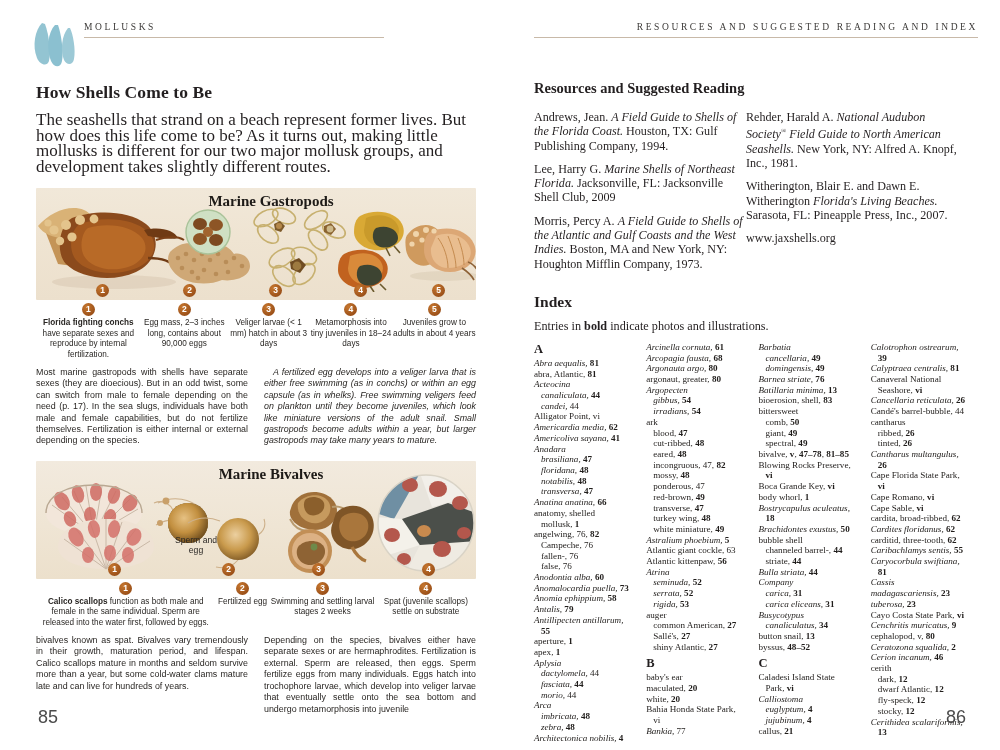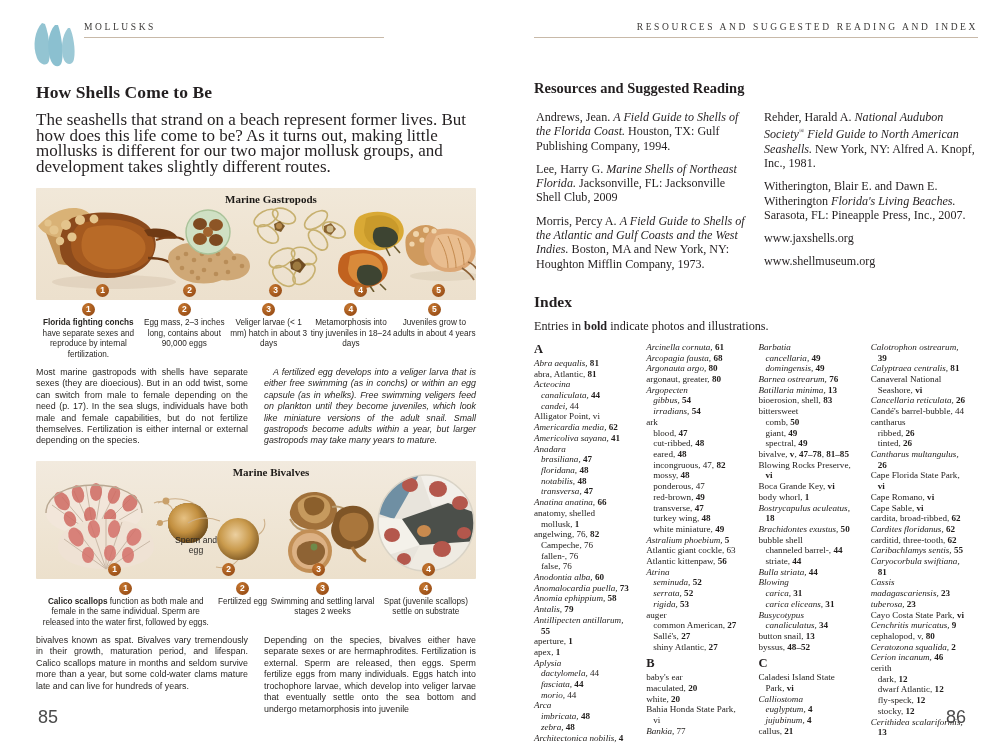--- a/index.html
+++ b/index.html
@@ -62,21 +62,21 @@
     width: 440px; height: 112px;
     background: linear-gradient(180deg,#f1e8d9 0%, #efe4d2 45%, #ece0cd 100%);
     border-radius: 1px;
     overflow: hidden;
   }
   .fig-canvas.bivalve { height: 118px;
     background: linear-gradient(180deg,#f2eade 0%, #efe5d4 55%, #ece0cc 100%); }
   .fig-title {
     position: absolute; top: 5px; left: 0; right: 0; text-align: center;
     font-family: "Liberation Serif", serif;
-    font-size: 11px; font-weight: bold; color: #1d1a17; z-index: 6;
+    font-size: 15px; font-weight: bold; color: #1d1a17; z-index: 6;
   }
   .fig-title.shift { left: 30px; }
 
   
   .badge {
     width: 13px; height: 13px; border-radius: 50%;
     background: radial-gradient(circle at 35% 30%, #c6772f, #9a4f18 75%);
     color: #fff; font-family: "Liberation Sans", sans-serif;
     font-size: 8.5px; font-weight: bold; line-height: 13px;
     text-align: center; display: inline-block;
@@ -101,21 +101,21 @@
     font-size: 8.9px; line-height: 11.4px; color: #2a2724;
   }
   .two-col .col { width: 212px; }
   .two-col .col p { text-align: justify; }
   .indent { text-indent: 9px; font-style: italic; }
 
   
   .art { position: absolute; }
 
   
-  .biblio { display: flex; gap: 16px; margin-top: 13px; justify-content: center; }
+  .biblio { display: flex; margin-top: 13px; }
   .biblio .col { width: 212px; }
   .biblio p {
     font-size: 12.1px; line-height: 14.3px; margin-bottom: 9px;
     text-align: left;
   }
   .biblio i { font-style: italic; }
   .sup { font-size: 7px; vertical-align: super; }
 
   
   .index-note { font-size: 12.2px; line-height: 14px; margin-bottom: 9px; }
@@ -470,21 +470,20 @@
     <div class="biblio">
       <div class="col" id="ref-left">
           <p>Andrews, Jean. <i>A Field Guide to Shells of the Florida Coast.</i> Houston, TX: Gulf Publishing Company, 1994.</p>
           <p>Lee, Harry G. <i>Marine Shells of Northeast Florida.</i> Jacksonville, FL: Jacksonville Shell Club, 2009</p>
           <p>Morris, Percy A. <i>A Field Guide to Shells of the Atlantic and Gulf Coasts and the West Indies.</i> Boston, MA and New York, NY: Houghton Mifflin Company, 1973.</p>
         </div>
       <div class="col" id="ref-right">
           <p>Rehder, Harald A. <i>National Audubon Society</i><span class="sup">®</span> <i>Field Guide to North American Seashells.</i> New York, NY: Alfred A. Knopf, Inc., 1981.</p>
           <p>Witherington, Blair E. and Dawn E. Witherington <i>Florida's Living Beaches.</i> Sarasota, FL: Pineapple Press, Inc., 2007.</p>
           <p>www.jaxshells.org</p>
-          <p>www.shellmuseum.org</p>
         </div>
     </div>
 
     <h2 class="index-title">Index</h2>
 
     <p class="index-note" id="index-note">Entries in <b>bold</b> indicate photos and illustrations.</p>
 
     <div class="index-cols" id="index-cols">
         <div class="idx-col">
           <div class="idx-letter first">A</div>
@@ -560,40 +559,40 @@
           <div class="idx">maculated, <b>20</b></div>
           <div class="idx">white, <b>20</b></div>
           <div class="idx">Bahia Honda State Park,</div>
           <div class="idx l1">vi</div>
           <div class="idx"><i>Bankia,</i> 77</div>
         </div>
         <div class="idx-col">
           <div class="idx"><i>Barbatia</i></div>
           <div class="idx l1"><i>cancellaria,</i> <b>49</b></div>
           <div class="idx l1"><i>domingensis,</i> <b>49</b></div>
-          <div class="idx"><i>Barnea ostrearum,</i> <b>76</b></div>
+          <div class="idx"><i>Barnea striate,</i> <b>76</b></div>
           <div class="idx"><i>Batillaria minima,</i> <b>13</b></div>
           <div class="idx">bioerosion, shell, <b>83</b></div>
           <div class="idx">bittersweet</div>
           <div class="idx l1">comb, <b>50</b></div>
           <div class="idx l1">giant, <b>49</b></div>
           <div class="idx l1">spectral, <b>49</b></div>
           <div class="idx">bivalve, <b>v</b>, <b>47–78</b>, <b>81–85</b></div>
           <div class="idx">Blowing Rocks Preserve,</div>
           <div class="idx l1"><b>vi</b></div>
           <div class="idx">Boca Grande Key, <b>vi</b></div>
           <div class="idx">body whorl, <b>1</b></div>
           <div class="idx"><i>Bostrycapulus aculeatus,</i></div>
           <div class="idx l1"><b>18</b></div>
           <div class="idx"><i>Brachidontes exustus,</i> <b>50</b></div>
           <div class="idx">bubble shell</div>
           <div class="idx l1">channeled barrel-, <b>44</b></div>
           <div class="idx l1">striate, <b>44</b></div>
           <div class="idx"><i>Bulla striata,</i> <b>44</b></div>
-          <div class="idx"><i>Blowing</i></div>
+          <div class="idx"><i>Company</i></div>
           <div class="idx l1"><i>carica,</i> <b>31</b></div>
           <div class="idx l1"><i>carica eliceans,</i> <b>31</b></div>
           <div class="idx"><i>Busycotypus</i></div>
           <div class="idx l1"><i>canaliculatus,</i> <b>34</b></div>
           <div class="idx">button snail, <b>13</b></div>
           <div class="idx">byssus, <b>48–52</b></div>
           <div class="idx-letter">C</div>
           <div class="idx">Caladesi Island State</div>
           <div class="idx l1">Park, <b>vi</b></div>
           <div class="idx"><i>Calliostoma</i></div>

